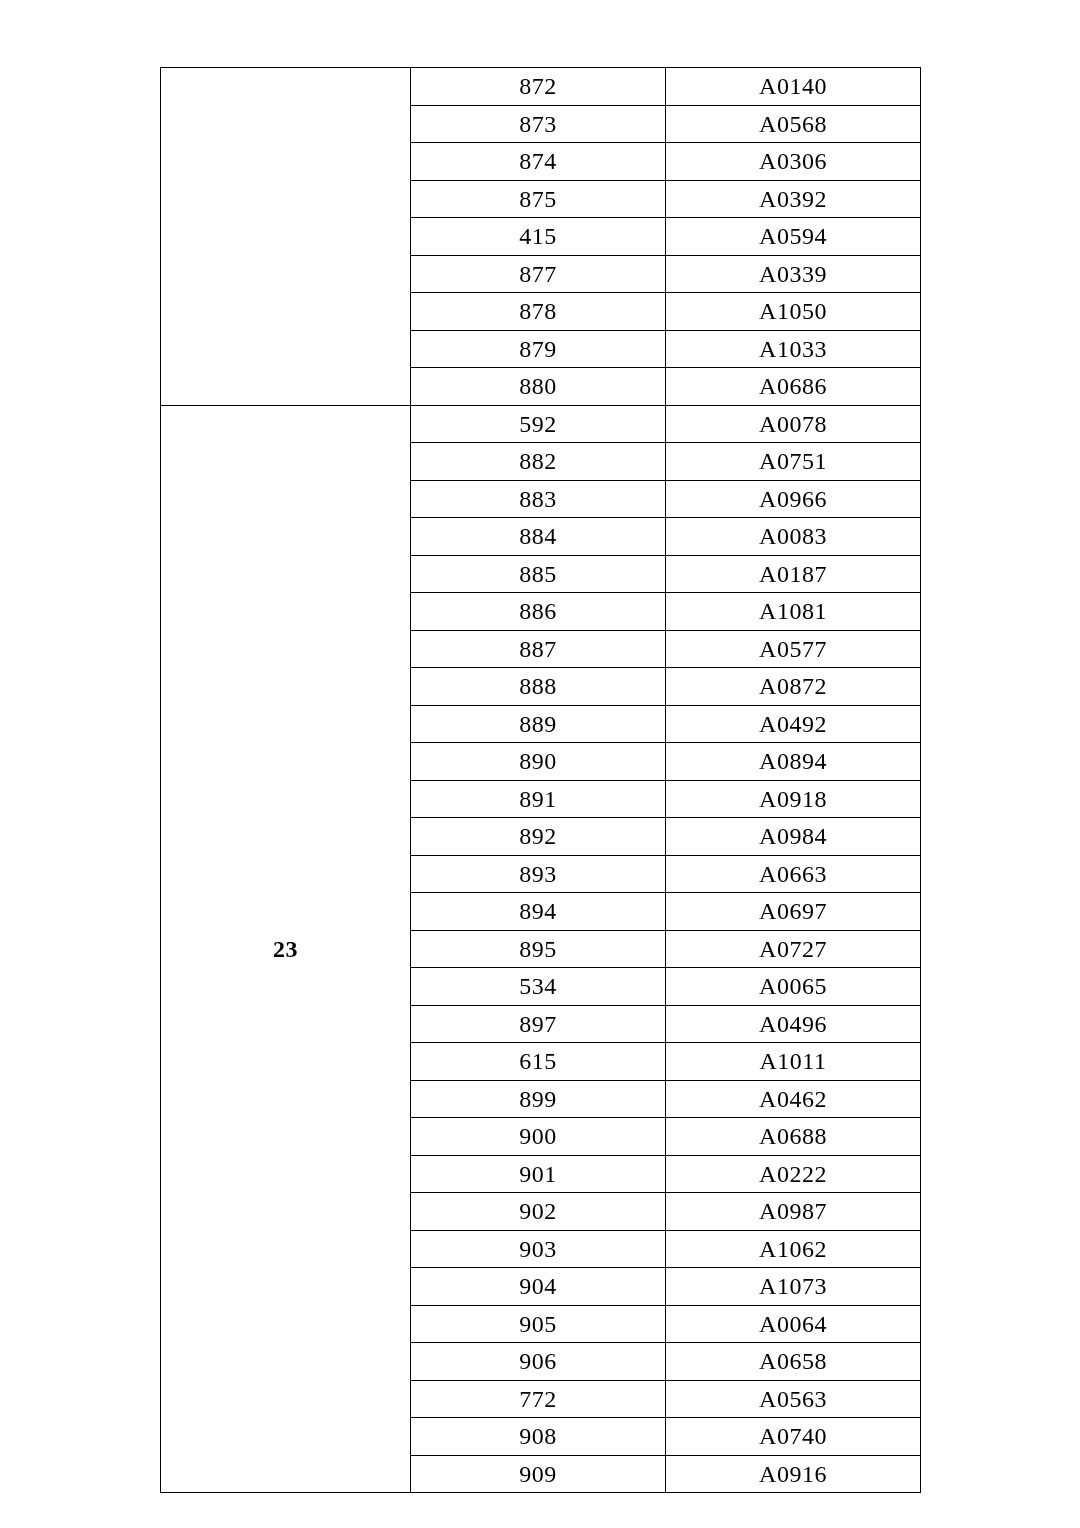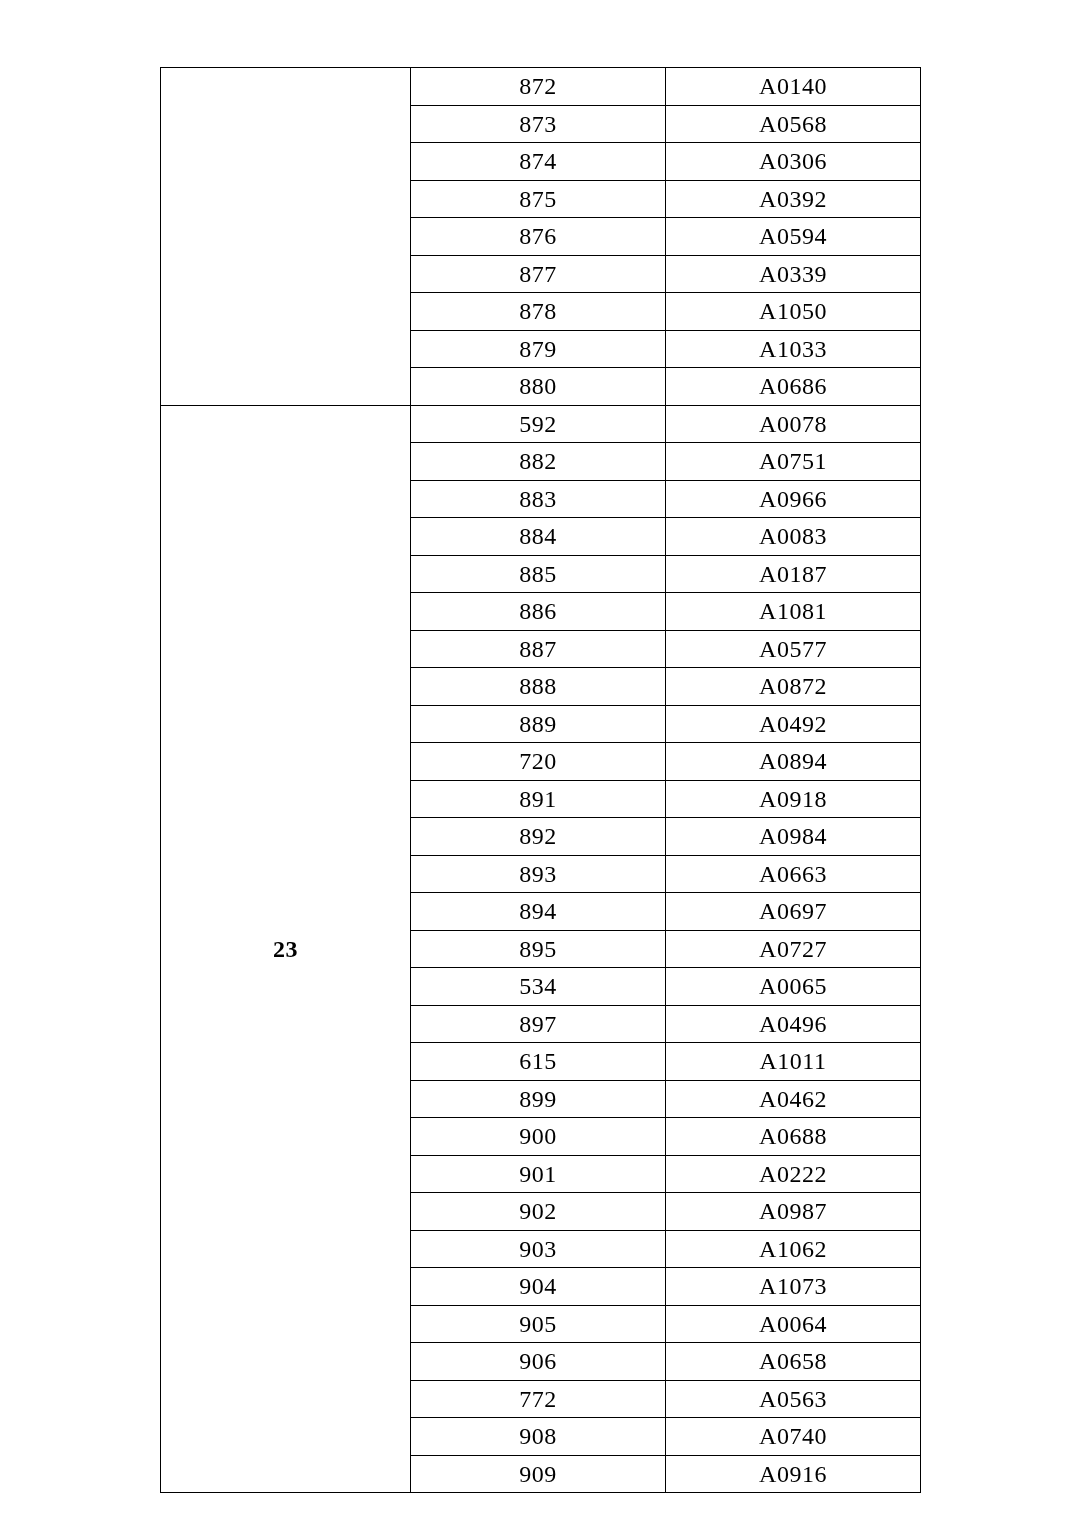--- a/index.html
+++ b/index.html
@@ -78,21 +78,21 @@
           </tr>
           <tr>
             <td>874</td>
             <td>A0306</td>
           </tr>
           <tr>
             <td>875</td>
             <td>A0392</td>
           </tr>
           <tr>
-            <td>876</td>
+            <td>415</td>
             <td>A0594</td>
           </tr>
           <tr>
             <td>877</td>
             <td>A0339</td>
           </tr>
           <tr>
             <td>878</td>
             <td>A1050</td>
           </tr>
@@ -135,21 +135,21 @@
           </tr>
           <tr>
             <td>888</td>
             <td>A0872</td>
           </tr>
           <tr>
             <td>889</td>
             <td>A0492</td>
           </tr>
           <tr>
-            <td>720</td>
+            <td>890</td>
             <td>A0894</td>
           </tr>
           <tr>
             <td>891</td>
             <td>A0918</td>
           </tr>
           <tr>
             <td>892</td>
             <td>A0984</td>
           </tr>

